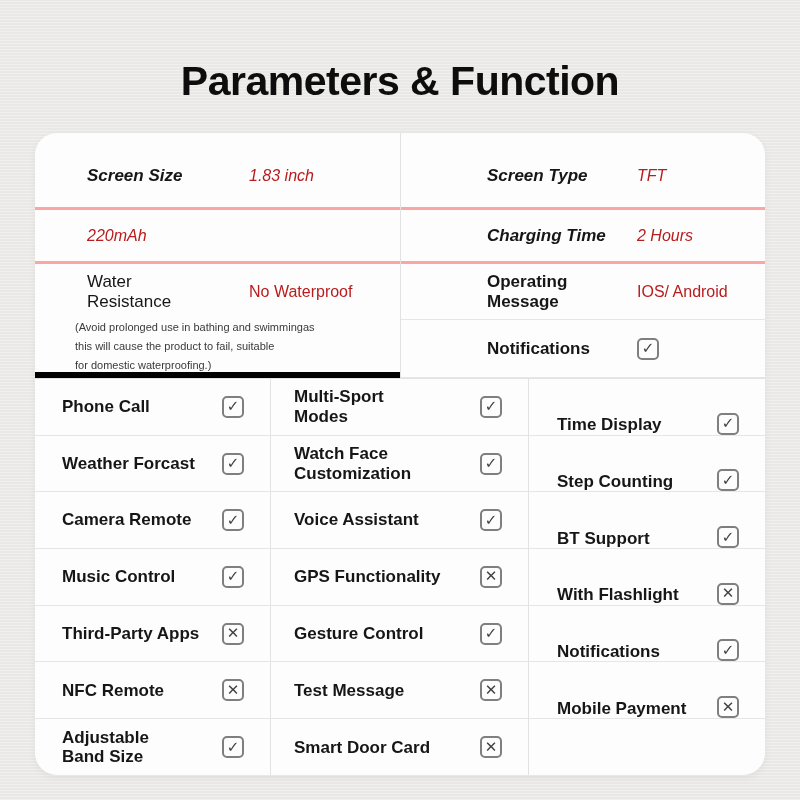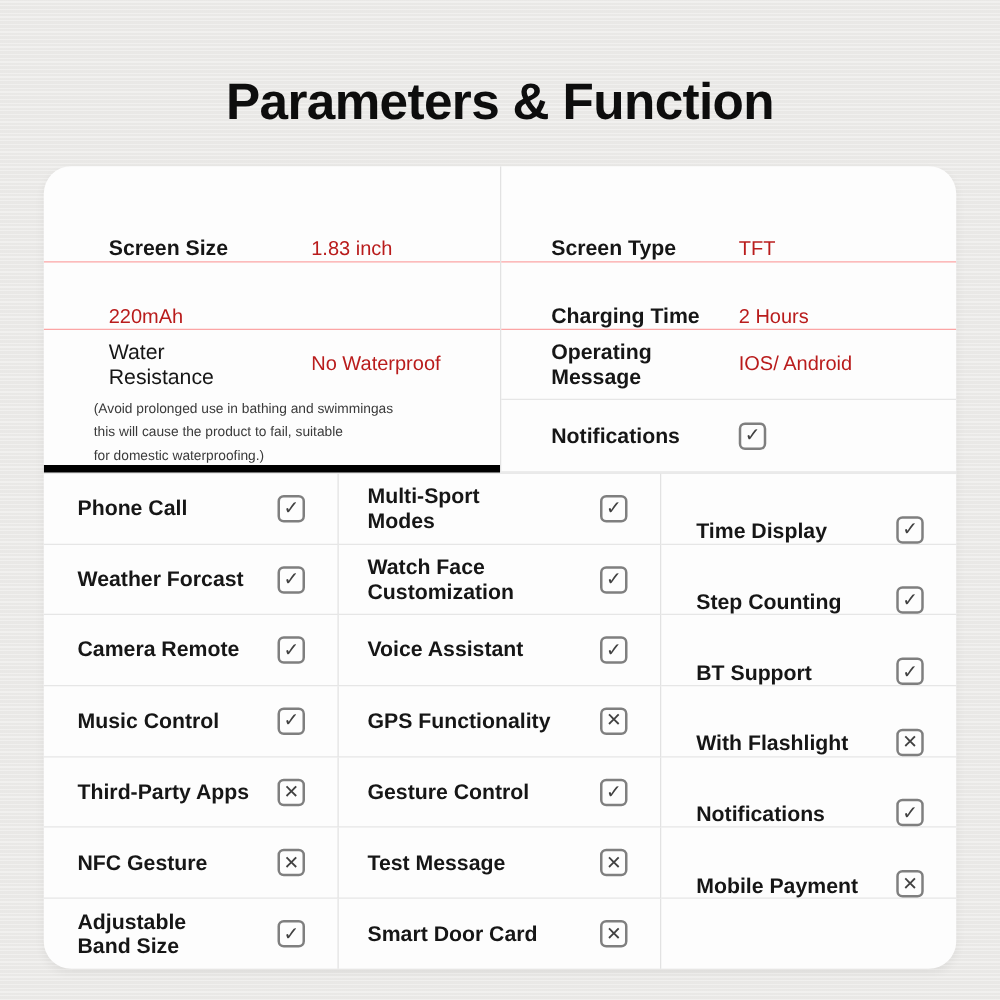--- a/index.html
+++ b/index.html
@@ -30,29 +30,29 @@
     height: 642px;
     margin: 29px auto 0 auto;
     background: #fdfdfd;
     border-radius: 22px;
     box-shadow: 0 3px 8px rgba(0,0,0,0.05);
     overflow: hidden;
   }
   
   .spec-section { display: grid; grid-template-columns: 365px 365px; height: 245px; }
   .spec-col.right { border-left: 1px solid #e2e2e2; }
-  .spec-row { display: flex; align-items: flex-end; border-bottom: 1px solid #fca5a5; }
+  .spec-row { display: flex; align-items: center; border-bottom: 3px solid #fca5a5; font-style: italic; }
   .row-a { height: 77px; padding: 12px 0 0 52px; }
   .spec-col.right .row-a, .spec-col.right .row-b, .spec-col.right .row-os, .spec-col.right .row-notif { padding-left: 40px; }
   .row-b { height: 54px; padding-left: 52px; }
   .row-water { height: 114px; border-bottom: 6px solid #000000; padding: 8px 0 0 40px; display: block; }
   .row-os { height: 56px; border-bottom: 1px solid #e6e6e6; display: flex; align-items: center; }
   .row-notif { height: 58px; border-bottom: 1px solid #e6e6e6; display: flex; align-items: center; }
   .spec-label { font-weight: bold; font-size: 17px; flex: 0 0 162px; color: #161616; white-space: pre-line; line-height: 1.15; }
-  .spec-col.right .spec-label { flex: 0 0 150px; }
+  .spec-col.right .spec-label { flex: 0 0 150px; margin-left: 46px; }
   .row-notif .spec-label { flex: 0 0 182px; }
   .spec-value { font-size: 16px; color: #b91c1c; font-weight: normal; }
   .water-top { display: flex; align-items: center; padding-left: 12px; }
   .water-top .spec-label { font-weight: normal; font-size: 17px; flex: 0 0 162px; }
   .spec-note { font-size: 11px; color: #3a3a3a; line-height: 19px; margin-top: 7px; white-space: pre-line; }
   
   .feature-grid { display: grid; grid-template-columns: 236px 258px 236px; border-top: 1px solid #e2e2e2; }
   .fcell { height: 56.7px; display: flex; align-items: center; justify-content: space-between; border-bottom: 1px solid #e6e6e6; padding: 0 26px 0 27px; }
   .fcell.c1, .fcell.c2 { border-right: 1px solid #e2e2e2; }
   .fcell.c2 { padding-left: 23px; }
@@ -216,21 +216,21 @@
           </span>
         </div>
       <div class="fcell c3">
           <span class="flabel">Notifications</span>
           <span class="checkbox">
             <span class="mark">✓</span>
           </span>
         </div>
 
       <div class="fcell c1">
-          <span class="flabel">NFC Gesture</span>
+          <span class="flabel">NFC Remote</span>
           <span class="checkbox">
             <span class="mark">✕</span>
           </span>
         </div>
       <div class="fcell c2">
           <span class="flabel">Test Message</span>
           <span class="checkbox">
             <span class="mark">✕</span>
           </span>
         </div>

